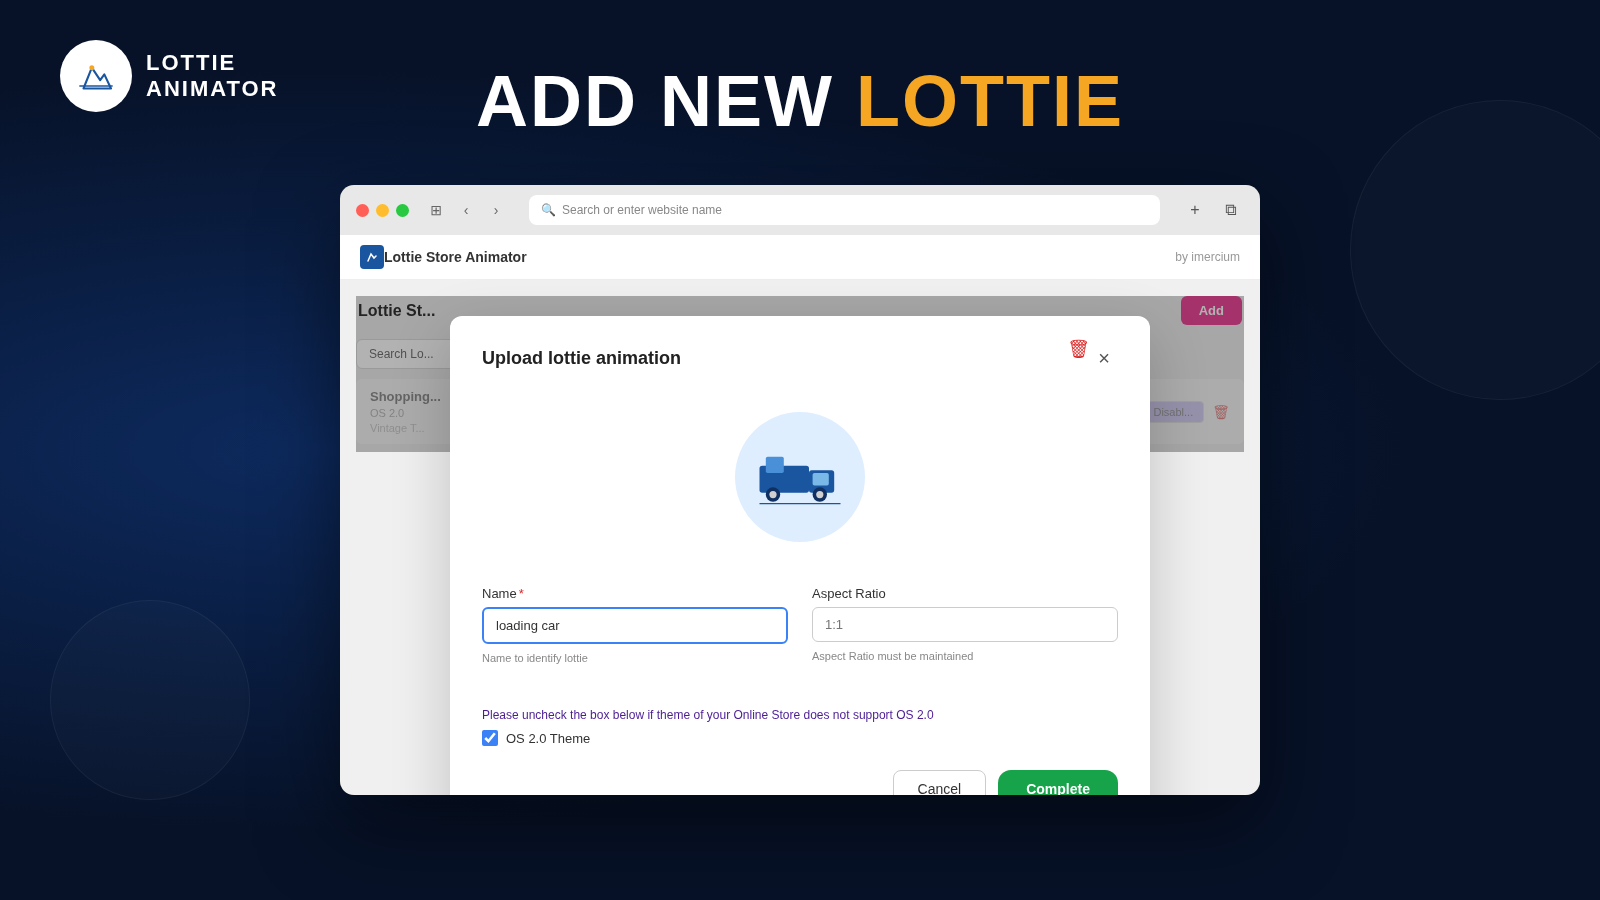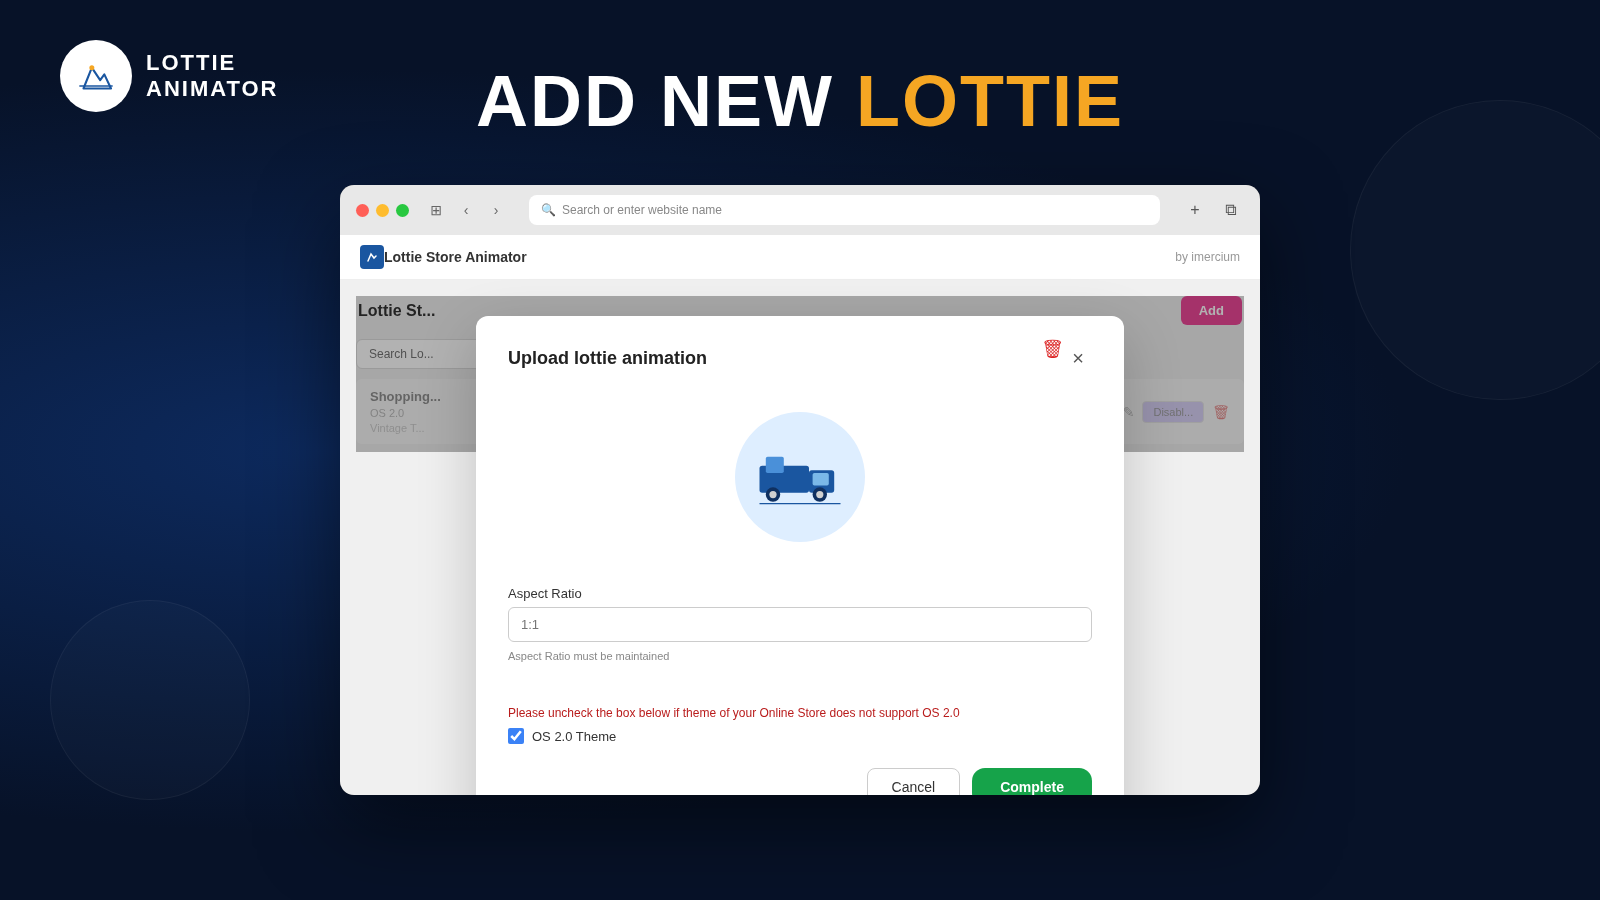--- a/index.html
+++ b/index.html
@@ -353,21 +353,21 @@
       background: rgba(0,0,0,0.3);
       display: flex;
       align-items: flex-start;
       justify-content: center;
       padding-top: 20px;
     }
 
     .modal {
       background: white;
       border-radius: 12px;
-      width: 648px;
+      width: 700px;
       padding: 28px 32px;
       position: relative;
       box-shadow: 0 20px 60px rgba(0,0,0,0.2);
     }
 
     .modal-header {
       display: flex;
       align-items: center;
       justify-content: space-between;
       margin-bottom: 20px;
@@ -475,21 +475,21 @@
     }
 
     
     .checkbox-section {
       margin-top: 16px;
       margin-bottom: 24px;
     }
 
     .checkbox-note {
       font-size: 12px;
-      color: #b91c1c;
+      color: #4c1d95;
       margin-bottom: 8px;
       margin-top: 44px;
     }
 
     .checkbox-row {
       display: flex;
       align-items: center;
       gap: 8px;
     }
 
@@ -664,20 +664,27 @@
 
                     <rect x="12" y="15" width="20" height="18" rx="2" fill="#4a90d9"></rect>
 
                     <line x1="5" y1="67" x2="95" y2="67" stroke="#1a56a0" stroke-width="1.5"></line>
                   </svg>
                 </div>
               </div>
 
               <div class="form-row">
                 <div class="form-group">
+                  <label class="form-label">
+                    <span>Name</span><span class="required-star">*</span>
+                  </label>
+                  <input class="form-input" type="text" value="loading car" style="">
+                  <span class="form-hint">Name to identify lottie</span>
+                </div>
+                <div class="form-group">
                   <label class="form-label">Aspect Ratio</label>
                   <input class="form-input-plain" type="text" placeholder="1:1" style="">
                   <span class="form-hint">Aspect Ratio must be maintained</span>
                 </div>
               </div>
 
               <div class="checkbox-section">
                 <p class="checkbox-note">Please uncheck the box below if theme of your Online Store does not support OS 2.0</p>
                 <div class="checkbox-row">
                   <input class="checkbox-input" type="checkbox" id="os-theme" checked="" style="">

